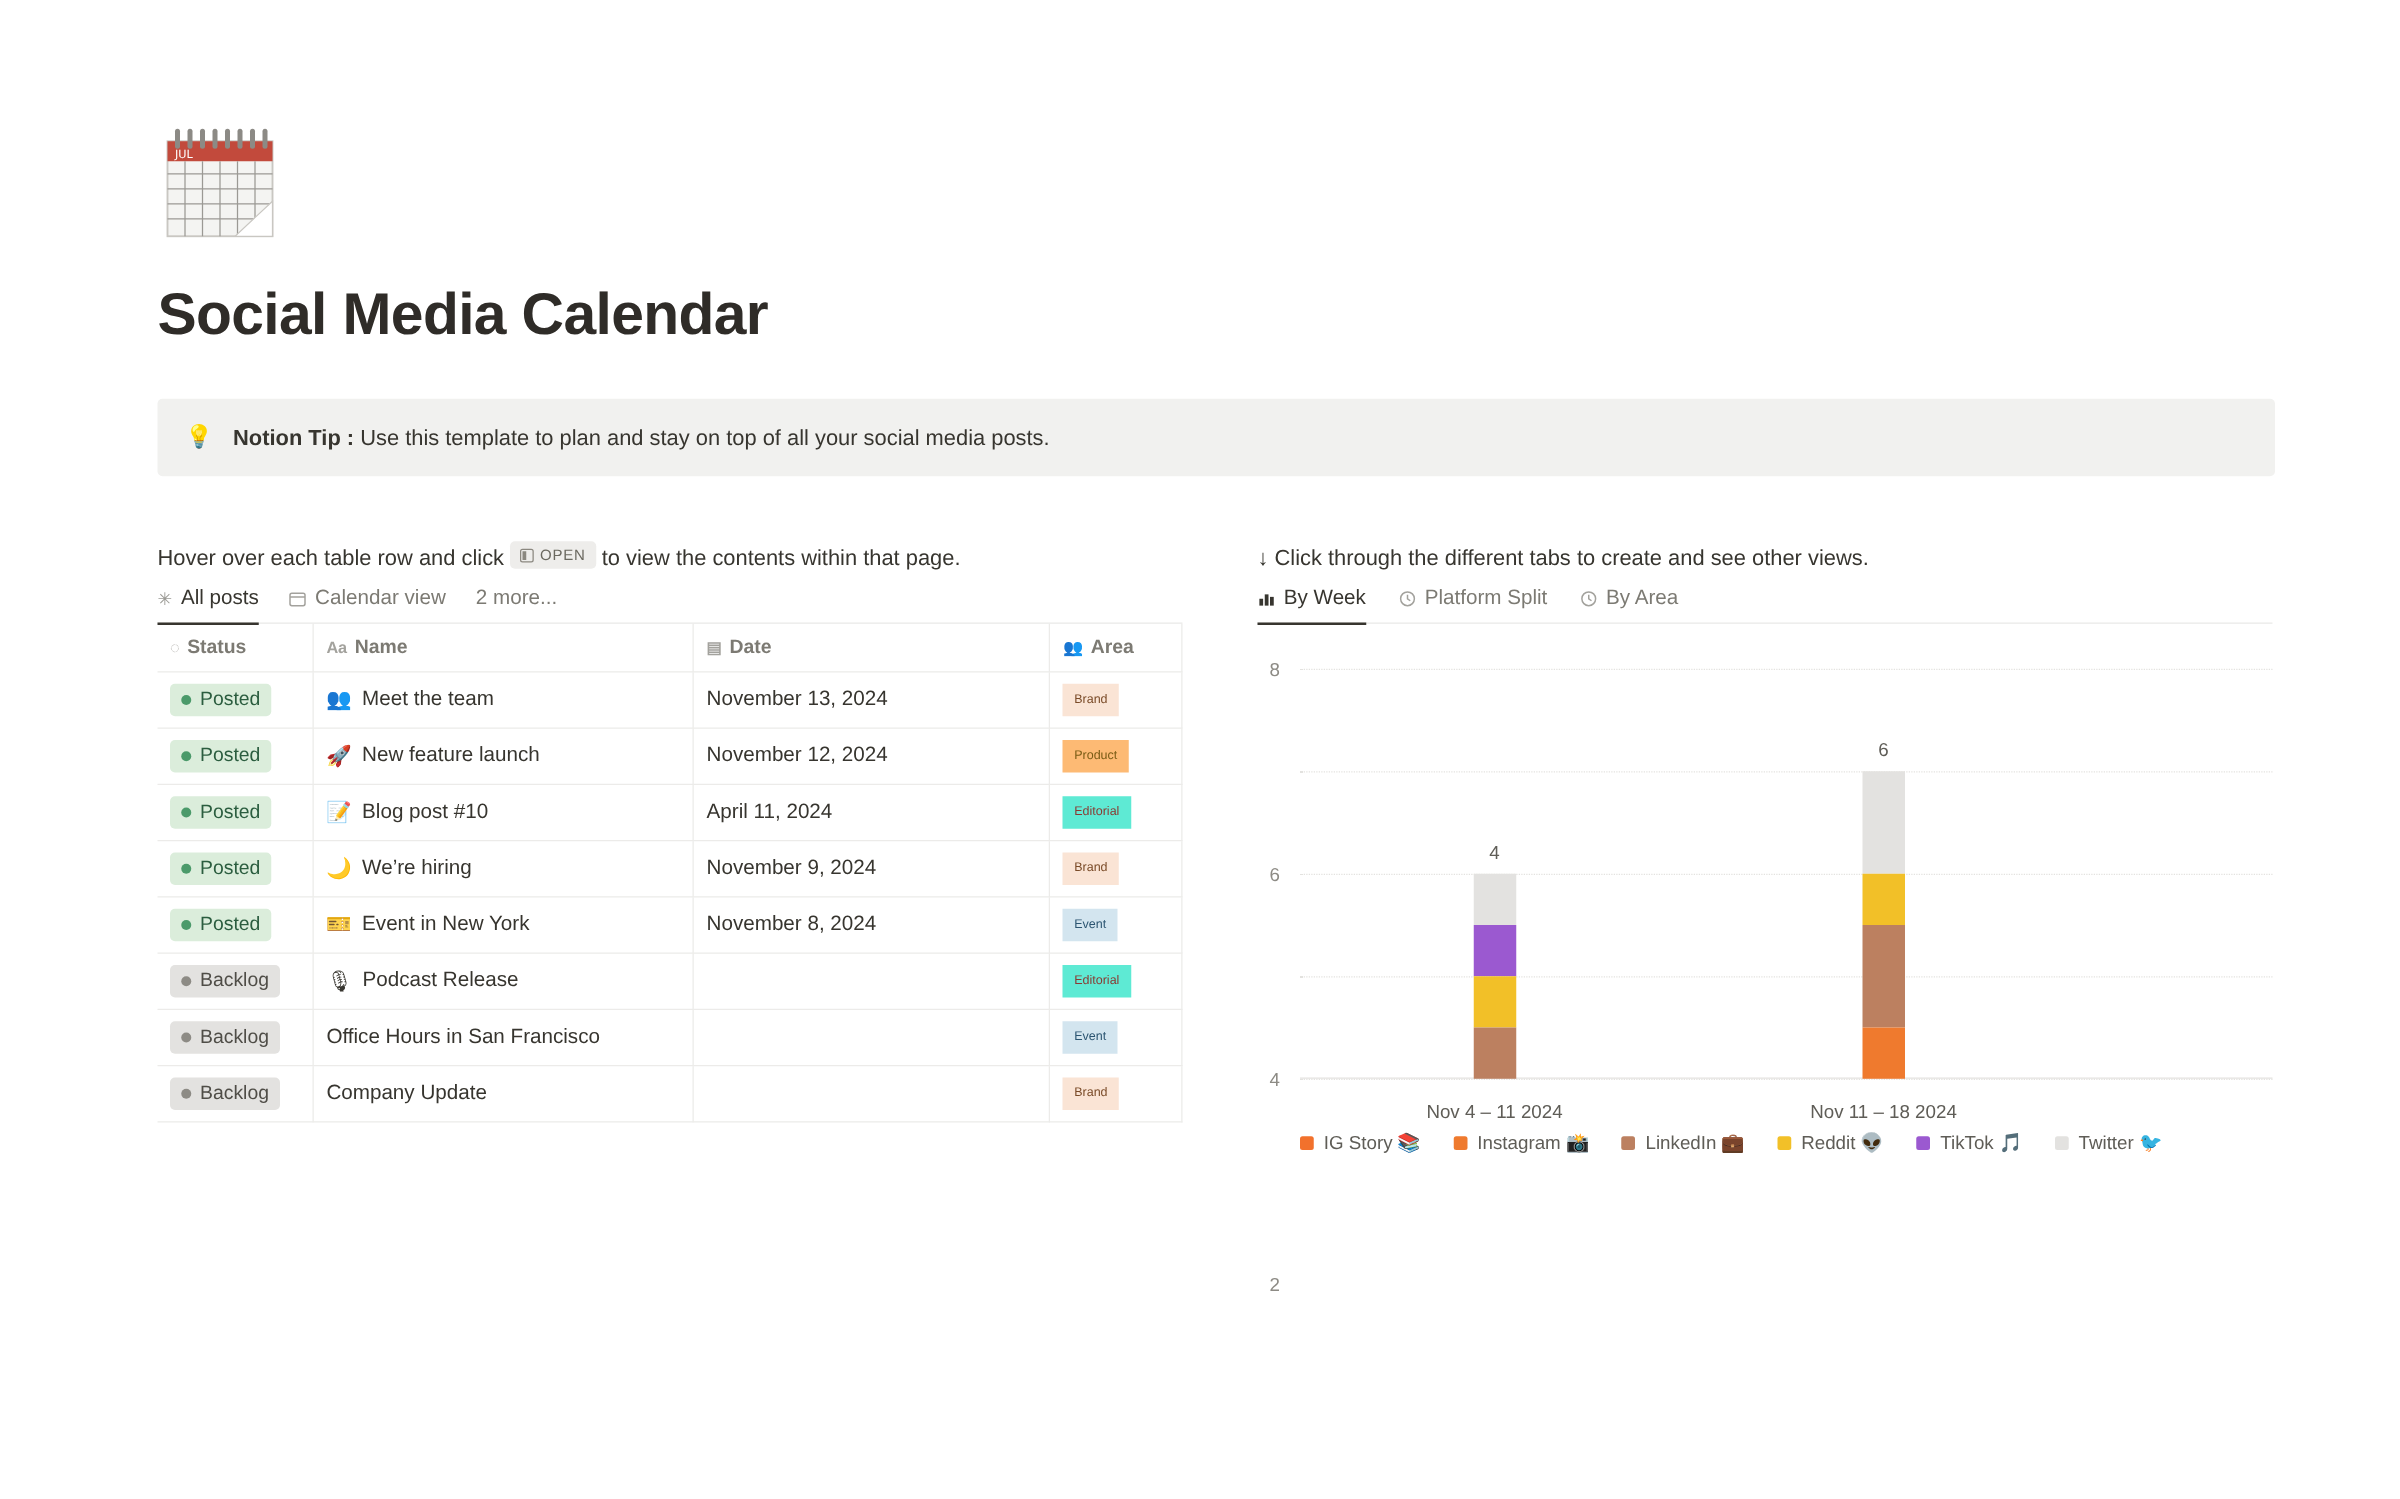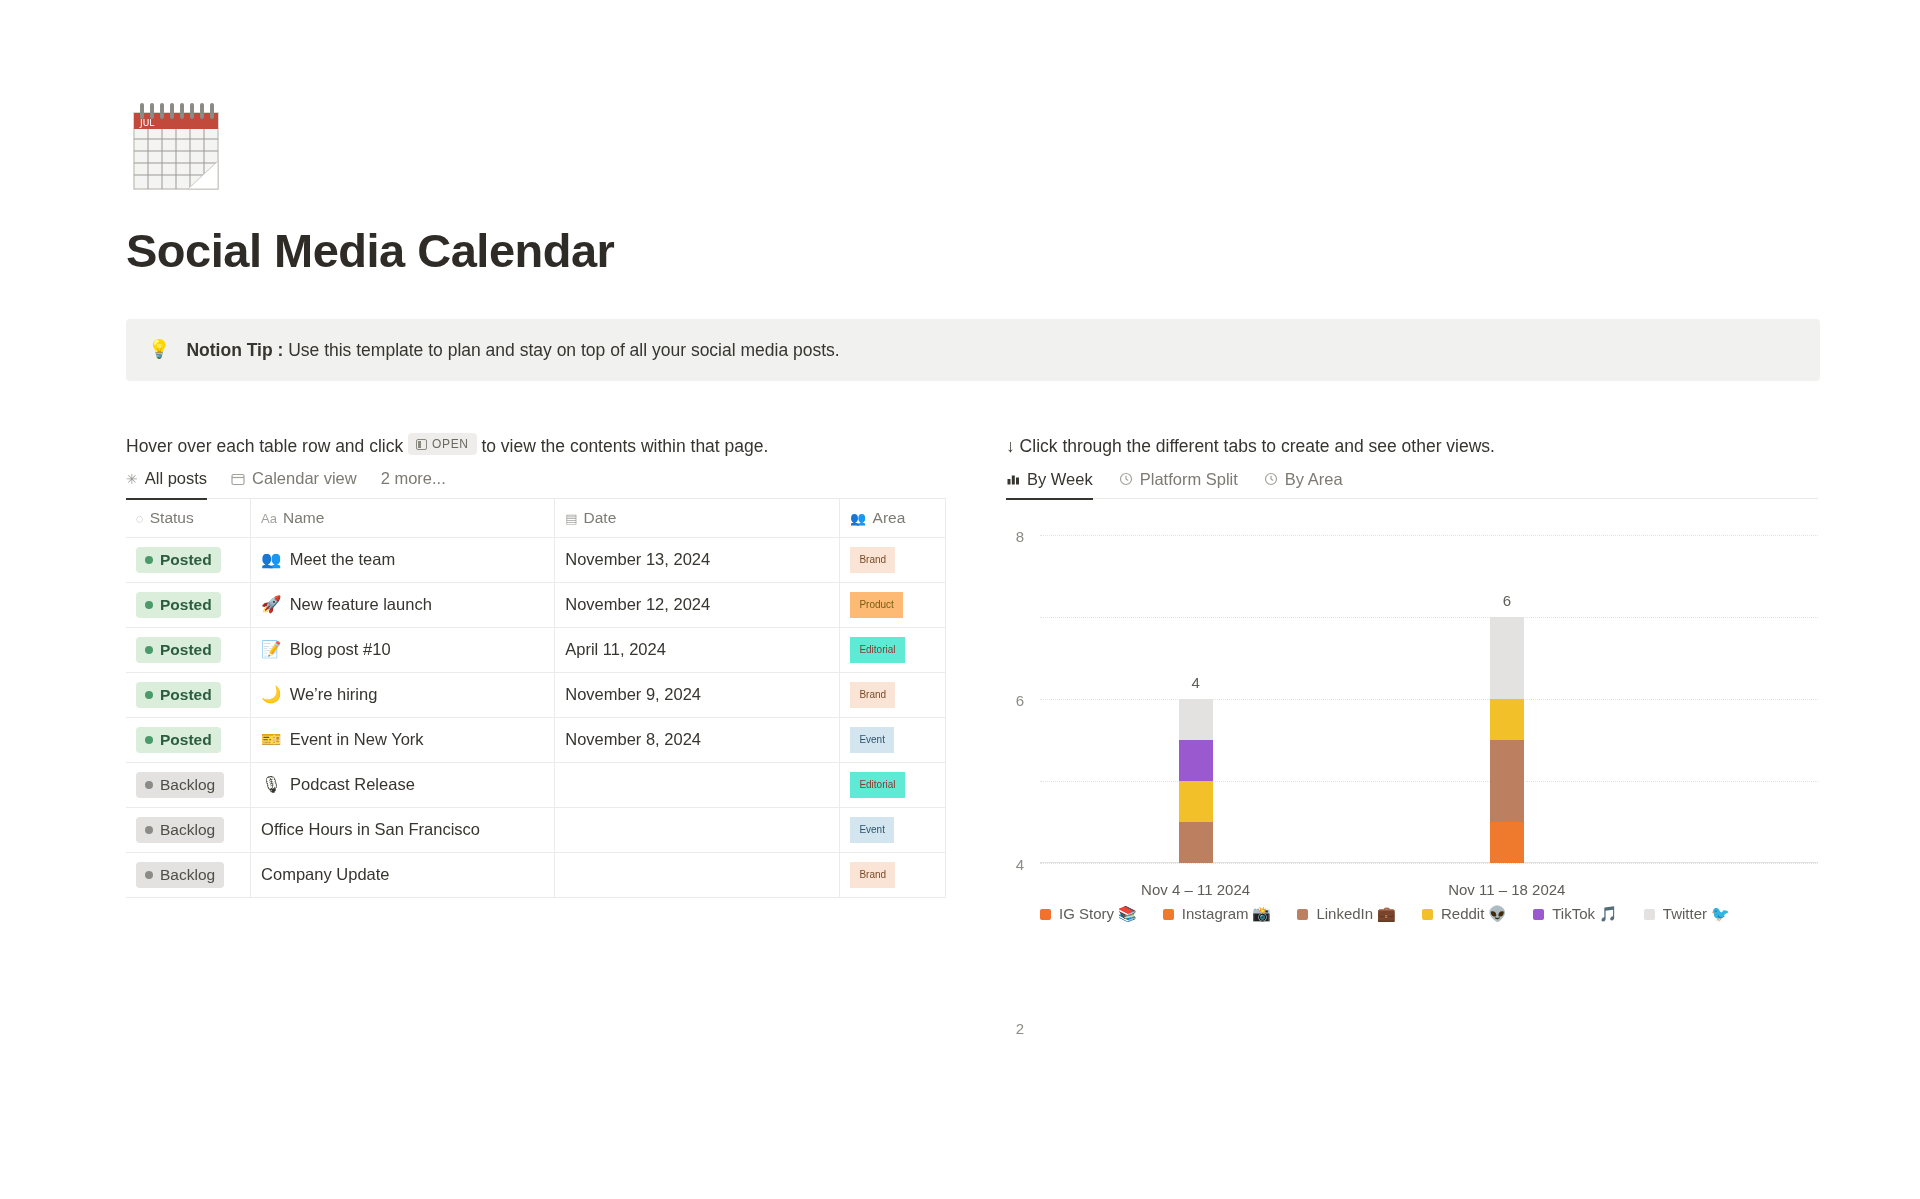--- a/index.html
+++ b/index.html
@@ -124,21 +124,21 @@
   .view-tab .ico { font-size: 14px; color: #9b9a95; display: inline-flex; }
 
   
   table.db {
     border-collapse: collapse;
     width: 820px;
     font-size: 16.5px;
   }
   table.db th {
     text-align: left;
-    font-weight: normal;
+    font-weight: bold;
     color: #7c7a73;
     font-size: 15.5px;
     padding: 9px 10px;
     border-bottom: 1px solid #ecebe9;
     border-right: 1px solid #ecebe9;
     height: 38px;
     white-space: nowrap;
   }
   table.db th:first-child { border-left: none; }
   table.db th .hico { margin-right: 6px; color: #a3a29d; font-size: 13px; }
@@ -158,34 +158,34 @@
   .pill {
     display: inline-flex;
     align-items: center;
     gap: 7px;
     border-radius: 4px;
     padding: 2px 9px;
     font-size: 15.5px;
     line-height: 22px;
   }
   .dot { width: 8px; height: 8px; border-radius: 50%; display: inline-block; }
-  .pill-posted { background: #dbeddb; color: #2b5d3f; font-weight: bold; }
+  .pill-posted { background: #dbeddb; color: #2b5d3f; }
   .pill-posted .dot { background: #4b9a6a; }
   .pill-backlog { background: #e3e2e0; color: #4f4d47; }
   .pill-backlog .dot { background: #8d8b85; }
   .tag { display: inline-block; border-radius: 0; padding: 2px 9px; font-size: 10px; line-height: 22px; }
   .tag-brand { background: #fae4d5; color: #7a4b28; }
   .tag-product { background: #fdba74; color: #7a5c15; }
   .tag-editorial { background: #5eead4; color: #8a3a33; }
   .tag-event { background: #d3e5ef; color: #2c5571; }
   .name-cell { display: inline-flex; align-items: center; gap: 8px; }
 
   
   .chart-tabs {
-    display: flex; gap: 26px;
+    display: flex; align-items: center; gap: 26px;
     border-bottom: 1px solid #e9e9e7;
     height: 40px;
   }
   .chart-box {
     position: relative;
     width: 812px;
     height: 400px;
     margin-top: 26px;
   }
   .plot {

